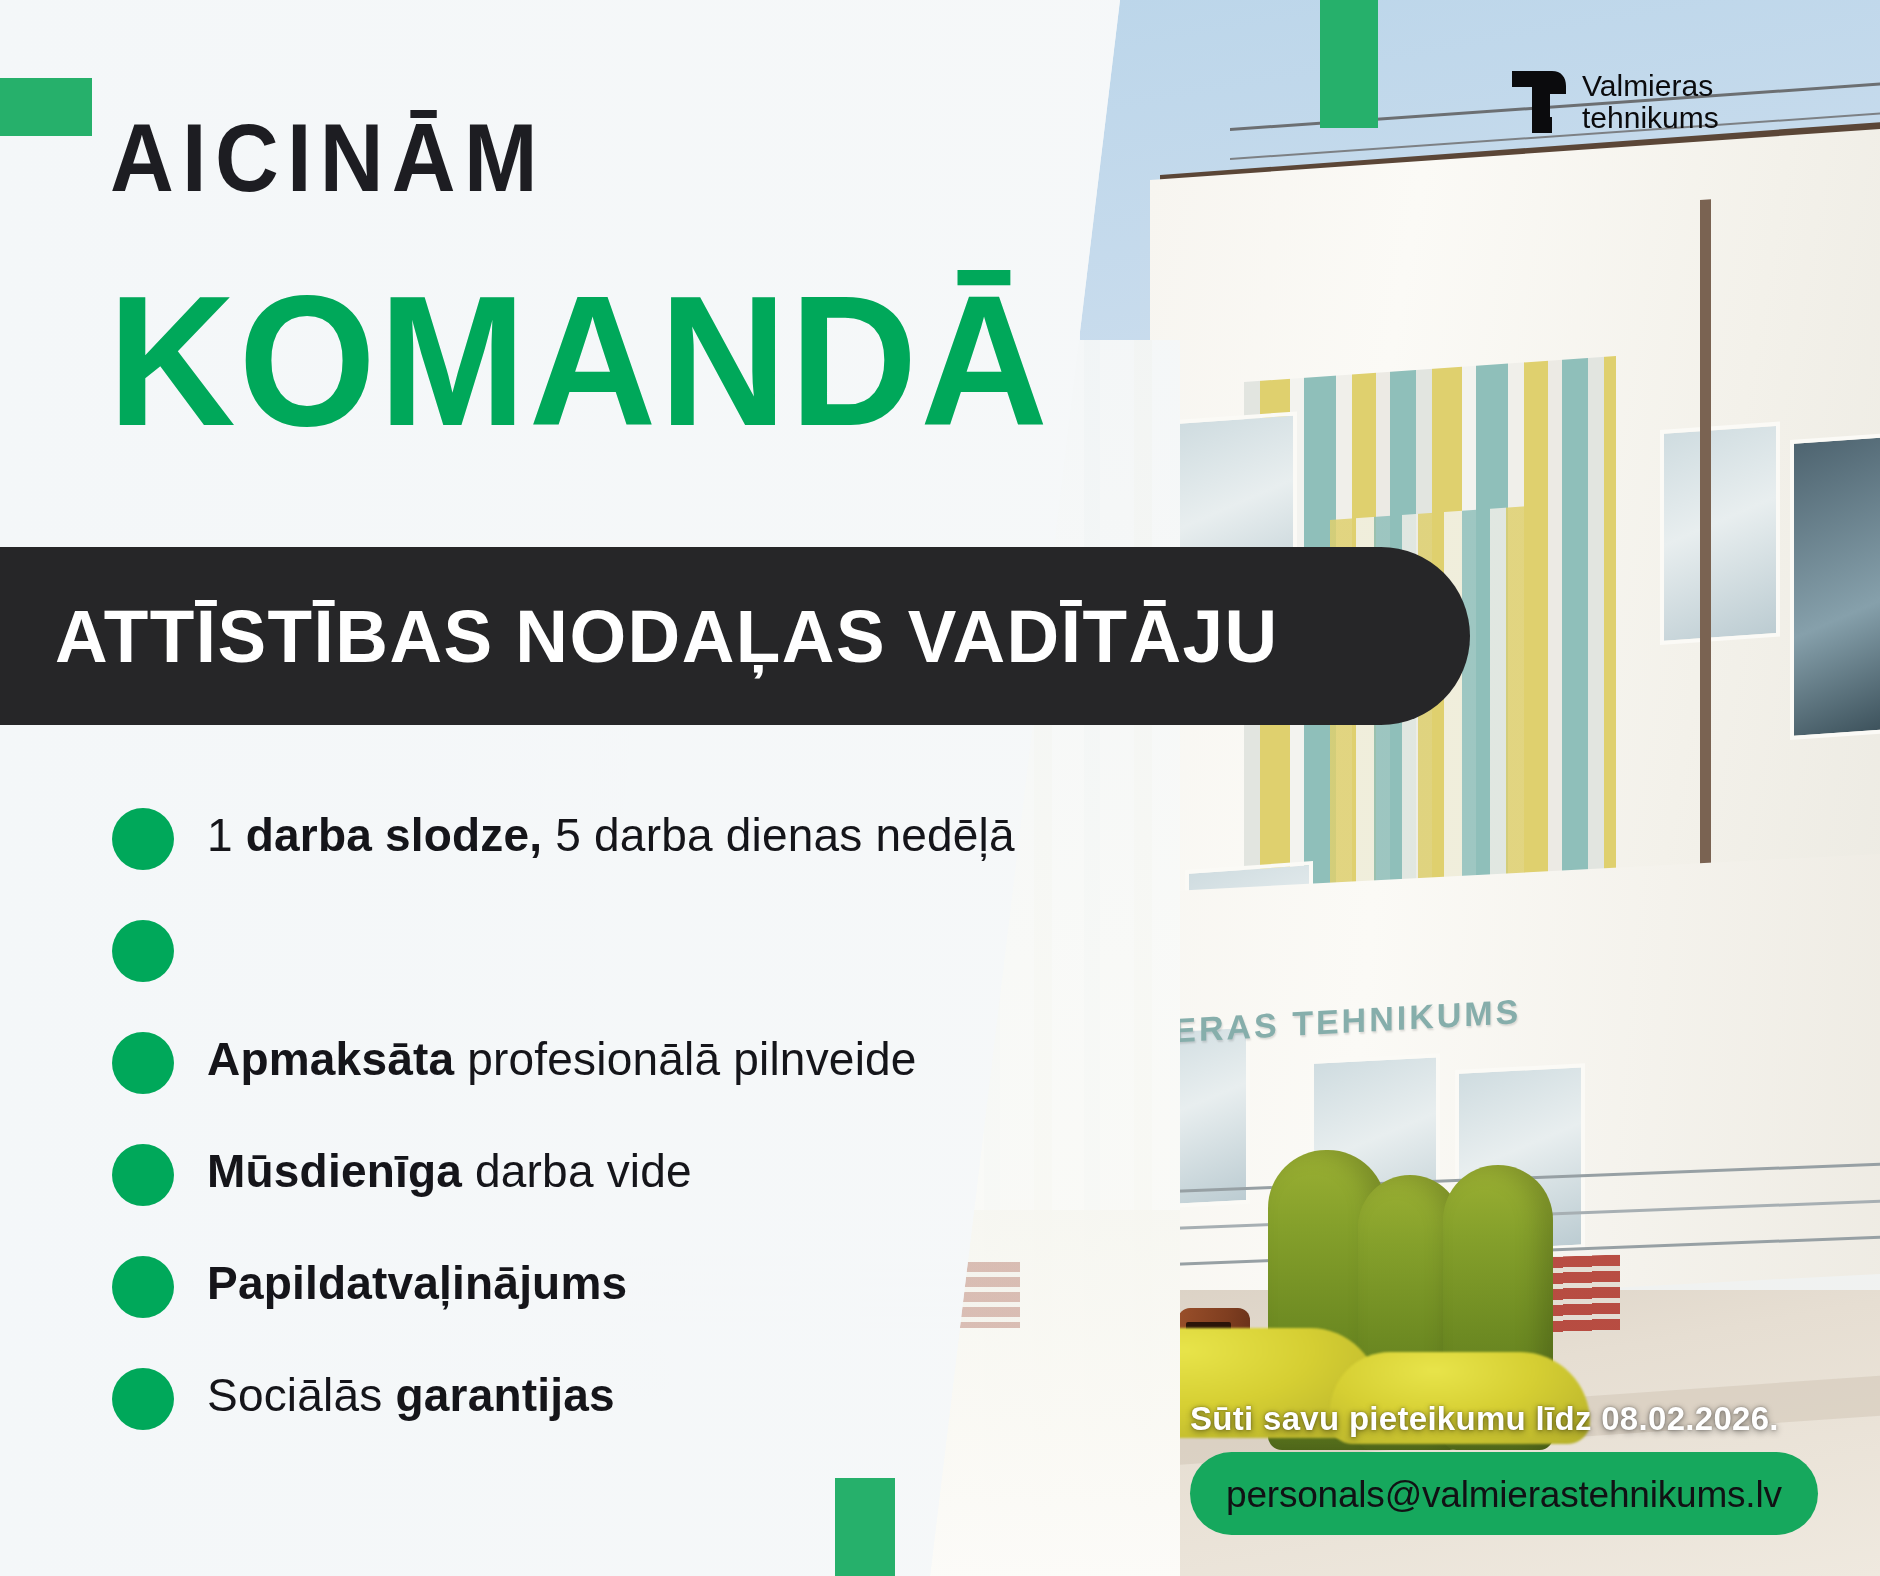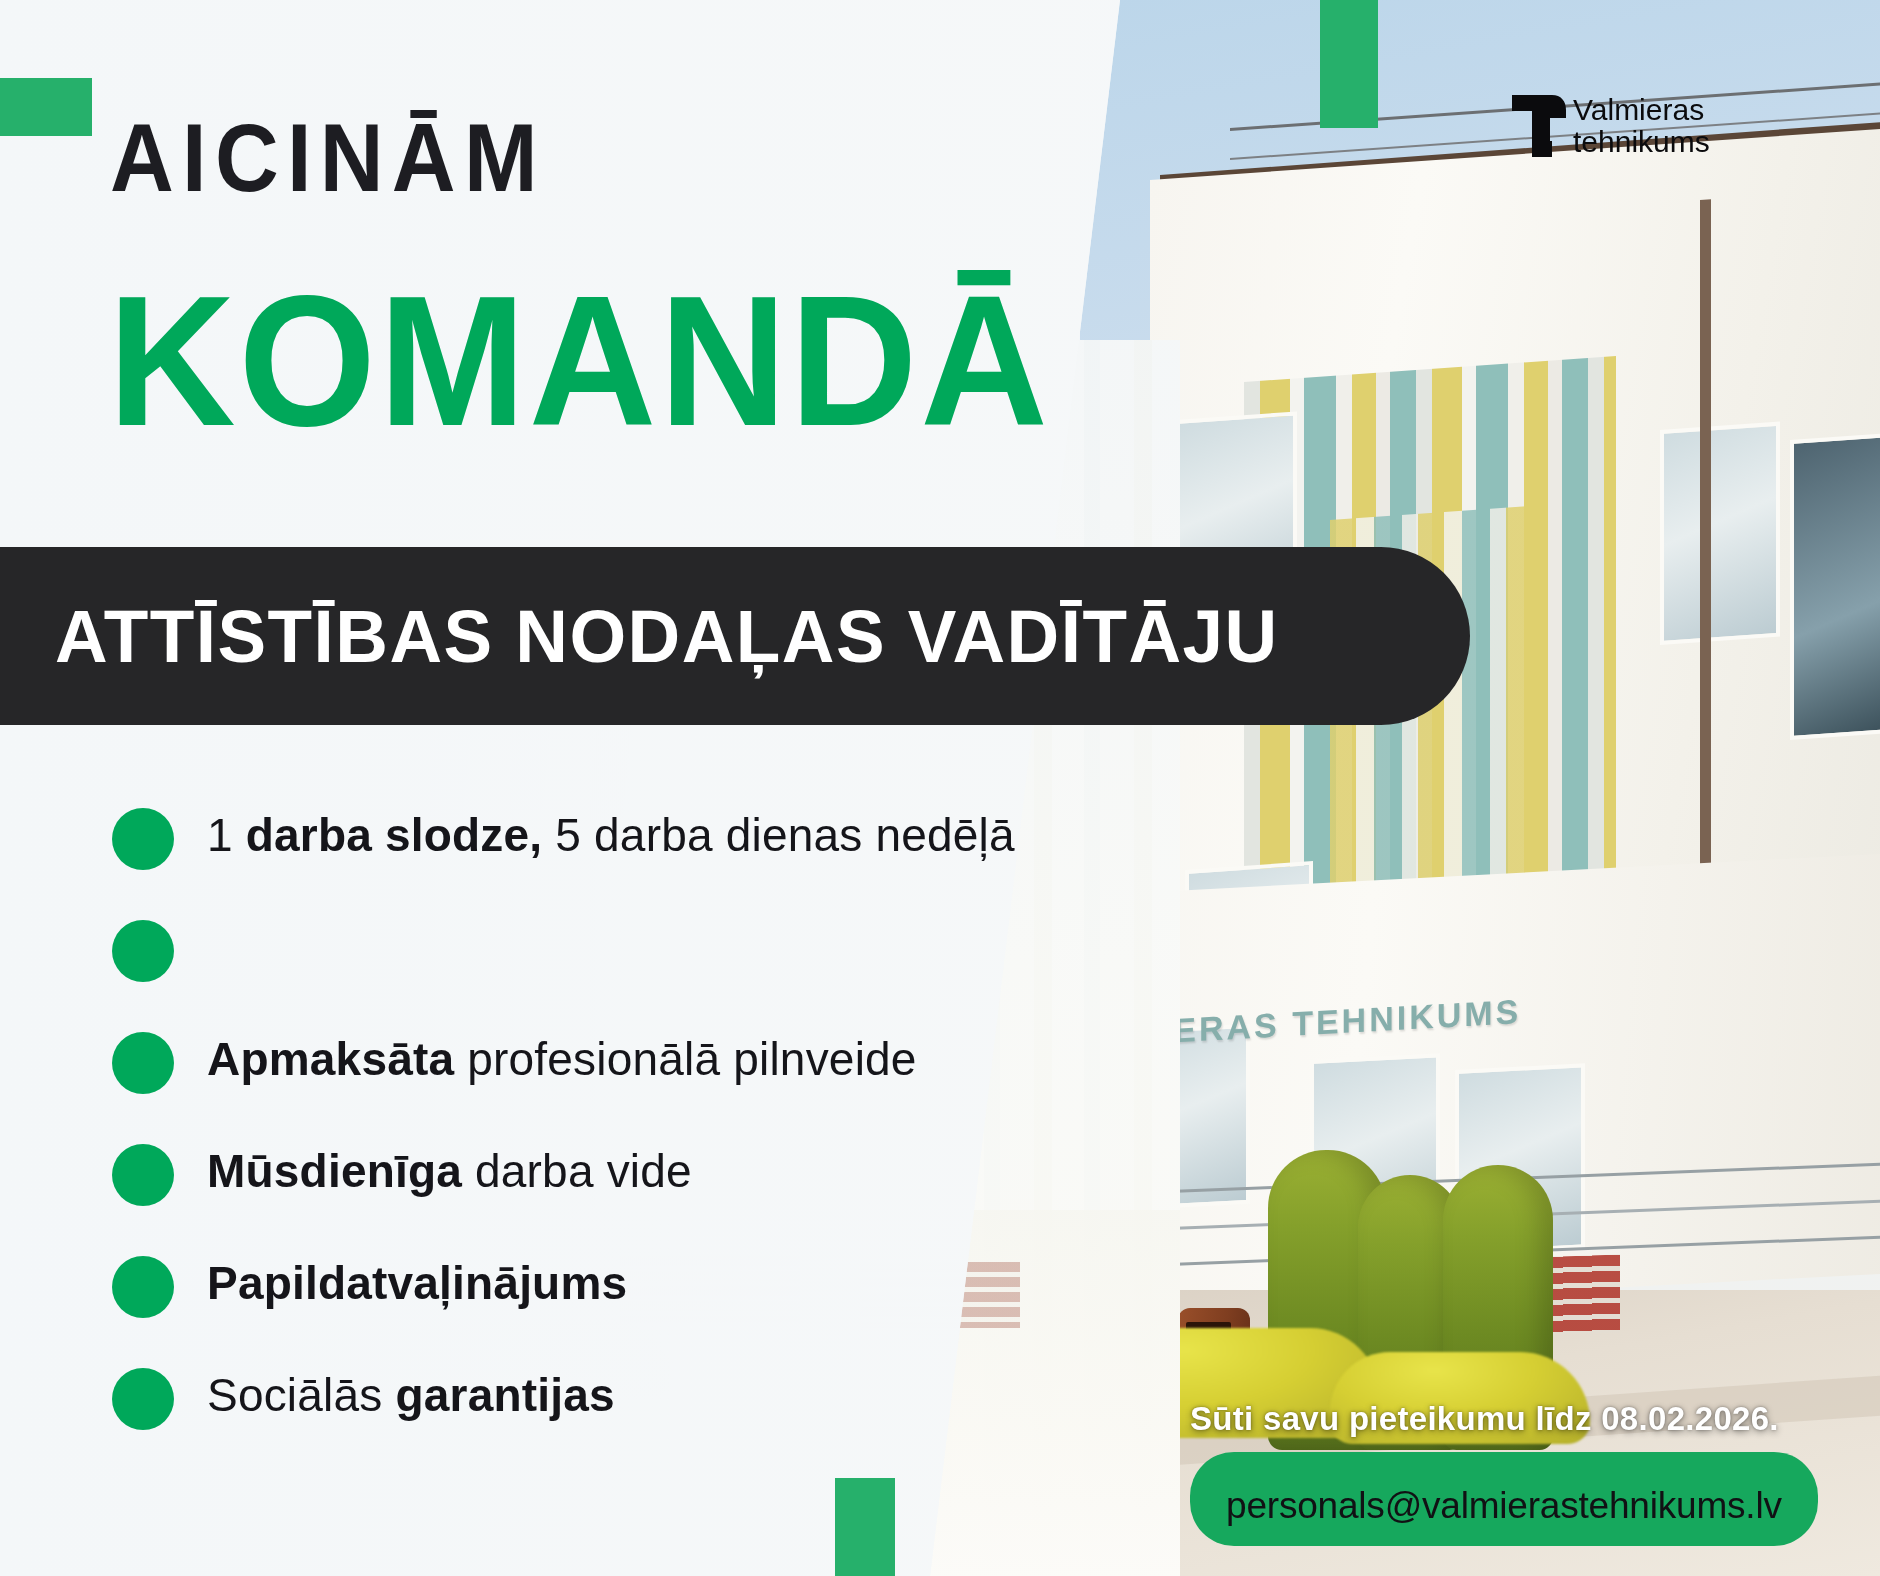--- a/index.html
+++ b/index.html
@@ -271,24 +271,24 @@
     position: absolute;
     background: #26B06B;
   }
   .gb-topleft { left: 0; top: 78px; width: 92px; height: 58px; }
   .gb-topright { left: 1320px; top: -4px; width: 58px; height: 132px; }
   .gb-bottom { left: 835px; top: 1478px; width: 60px; height: 98px; }
 
   
   .logo {
     position: absolute;
-    left: 1512px; top: 94px;
+    left: 1512px; top: 70px;
     display: flex;
     align-items: center;
-    gap: 7px;
+    gap: 16px;
   }
   .logo-mark { width: 54px; height: 62px; flex: none; }
   .logo-text {
     font-family: "Liberation Sans", "DejaVu Sans", sans-serif;
     font-size: 30px;
     line-height: 1.06;
     font-weight: 500;
     color: #0b0b0d;
     white-space: pre-line;
   }
@@ -374,21 +374,21 @@
     color: #ffffff;
     font-size: 33px;
     font-weight: 700;
     letter-spacing: .3px;
     text-shadow: 0 2px 7px rgba(0,0,0,.45), 0 0 3px rgba(0,0,0,.35);
   }
   .email-pill {
     margin-top: 14px;
     background: #16A85D;
     border-radius: 44px;
-    padding: 33px 36px 19px 36px;
+    padding: 22px 36px 19px 36px;
     display: inline-block;
   }
   .email-pill span {
     color: #111114;
     font-size: 37px;
     letter-spacing: -0.2px;
     white-space: nowrap;
   }
 </style>
 </head>

